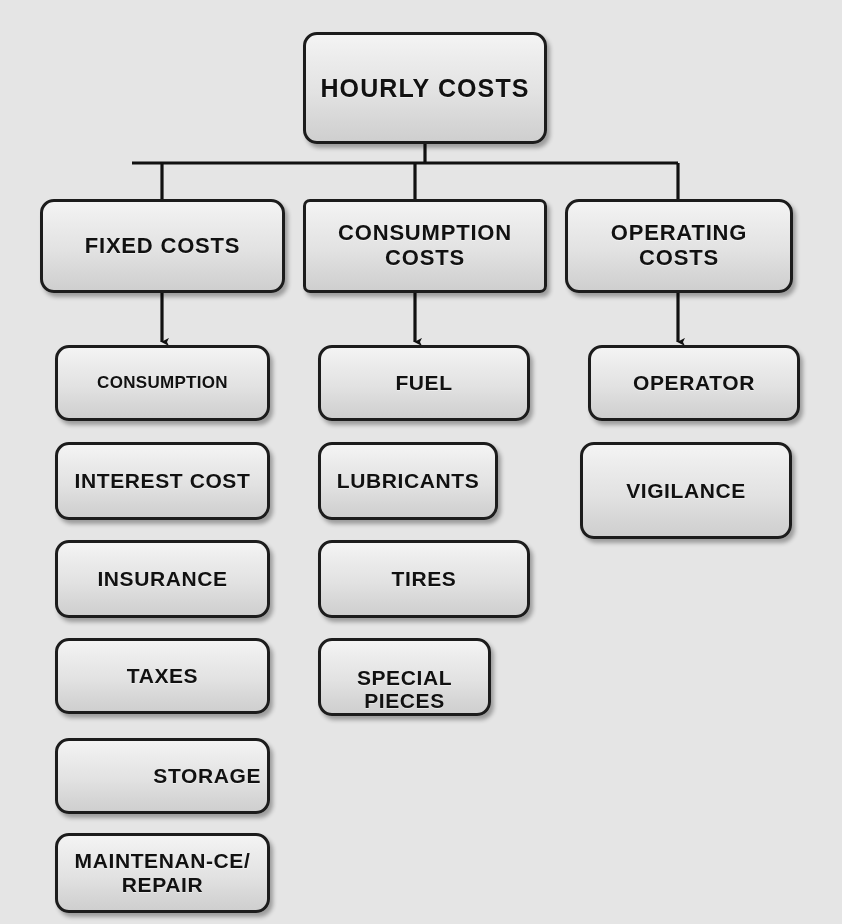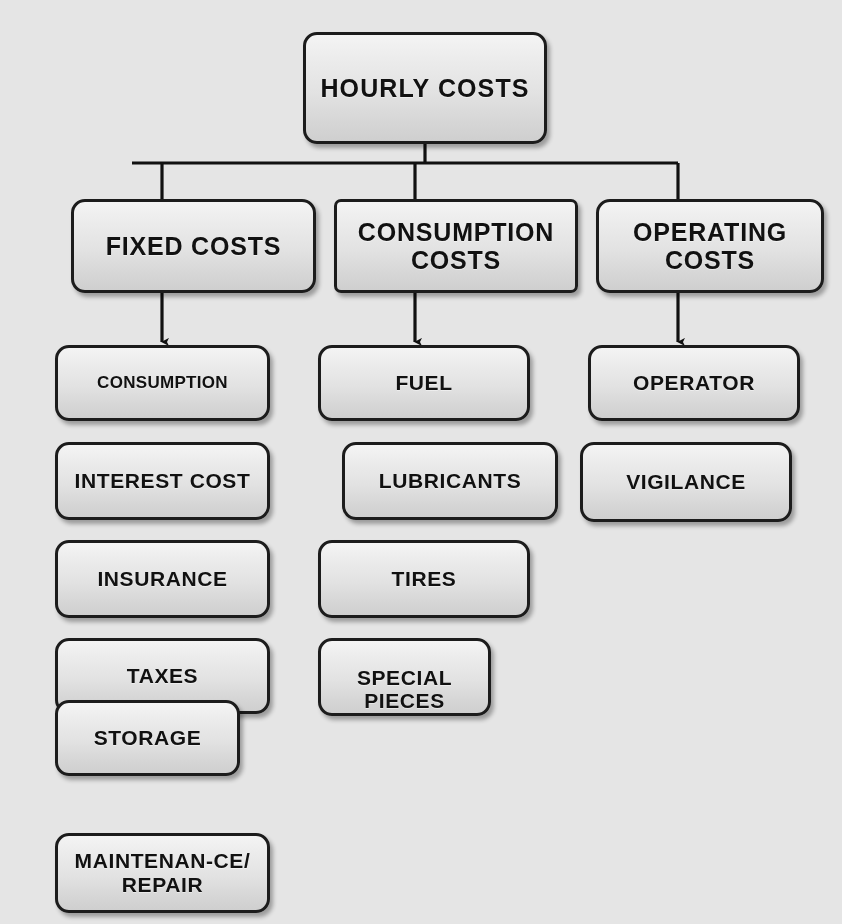--- a/index.html
+++ b/index.html
@@ -42,21 +42,21 @@
     color: #111111;
     font-weight: bold;
     letter-spacing: 0.4px;
     line-height: 1.12;
     text-shadow: 0 1px 0 rgba(255,255,255,0.45);
     -webkit-font-smoothing: antialiased;
   }
   .node .label { display: block; padding: 0 6px; }
 
   .lvl1 { font-size: 25px; letter-spacing: 1.1px; }
-  .lvl2 { font-size: 25px; letter-spacing: 0.8px; margin-left: 31px; }
+  .lvl2 { font-size: 22px; letter-spacing: 0.8px; }
   .lvl3 { font-size: 21px; letter-spacing: 0.6px; }
   .lvl3.small { font-size: 17px; letter-spacing: 0.3px; }
 </style>
 </head>
 <body>
 
 <div id="canvas">
 
   <svg id="wires" viewBox="0 0 842 924" width="842" height="924" aria-hidden="true">
     <defs>
@@ -90,45 +90,45 @@
       </div>
       <div class="node lvl3" style="left: 55px; top: 442px; width: 215px; height: 78px;">
         <span class="label">INTEREST COST</span>
       </div>
       <div class="node lvl3" style="left: 55px; top: 540px; width: 215px; height: 78px;">
         <span class="label">INSURANCE</span>
       </div>
       <div class="node lvl3" style="left: 55px; top: 638px; width: 215px; height: 76px;">
         <span class="label">TAXES</span>
       </div>
-      <div class="node lvl3" style="left: 55px; top: 700px; width: 185px; height: 76px;">
+      <div class="node lvl3" style="left: 55px; top: 738px; width: 215px; height: 76px; justify-content: flex-end;">
         <span class="label">STORAGE</span>
       </div>
       <div class="node lvl3" style="left: 55px; top: 833px; width: 215px; height: 80px;">
         <span class="label">MAINTENAN-CE/ REPAIR</span>
       </div>
       <div class="node lvl2" style="left: 303px; top: 199px; width: 244px; height: 94px; border-radius: 7px;">
         <span class="label">CONSUMPTION COSTS</span>
       </div>
       <div class="node lvl3" style="left: 318px; top: 345px; width: 212px; height: 76px;">
         <span class="label">FUEL</span>
       </div>
-      <div class="node lvl3" style="left: 318px; top: 442px; width: 216px; height: 78px; margin-left: 24px;">
+      <div class="node lvl3" style="left: 318px; top: 442px; width: 180px; height: 78px;">
         <span class="label">LUBRICANTS</span>
       </div>
       <div class="node lvl3" style="left: 318px; top: 540px; width: 212px; height: 78px;">
         <span class="label">TIRES</span>
       </div>
       <div class="node lvl3" style="left: 318px; top: 638px; width: 173px; height: 78px; align-items: flex-end;">
         <span class="label">SPECIAL PIECES</span>
       </div>
       <div class="node lvl2" style="left: 565px; top: 199px; width: 228px; height: 94px;">
         <span class="label">OPERATING COSTS</span>
       </div>
       <div class="node lvl3" style="left: 580px; top: 345px; width: 212px; height: 76px; margin-left: 8px;">
         <span class="label">OPERATOR</span>
       </div>
-      <div class="node lvl3" style="left: 580px; top: 442px; width: 212px; height: 80px; text-align: center;">
+      <div class="node lvl3" style="left: 580px; top: 442px; width: 212px; height: 97px; text-align: center;">
         <span class="label">VIGILANCE</span>
       </div>
     </div>
 
 </div>
 
 </body></html>

